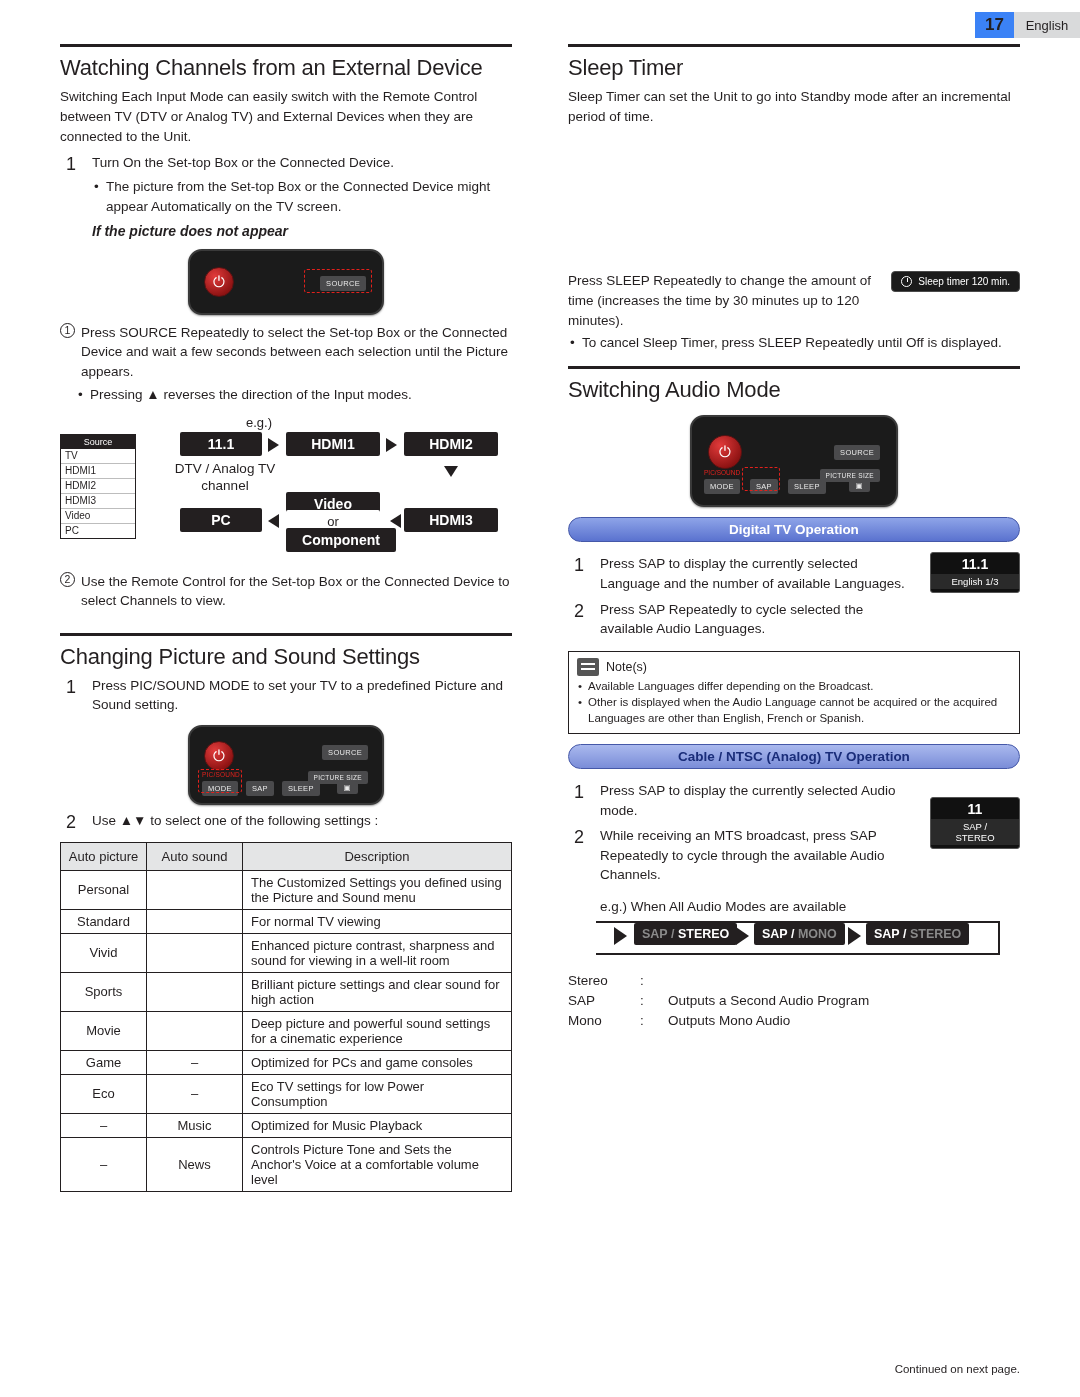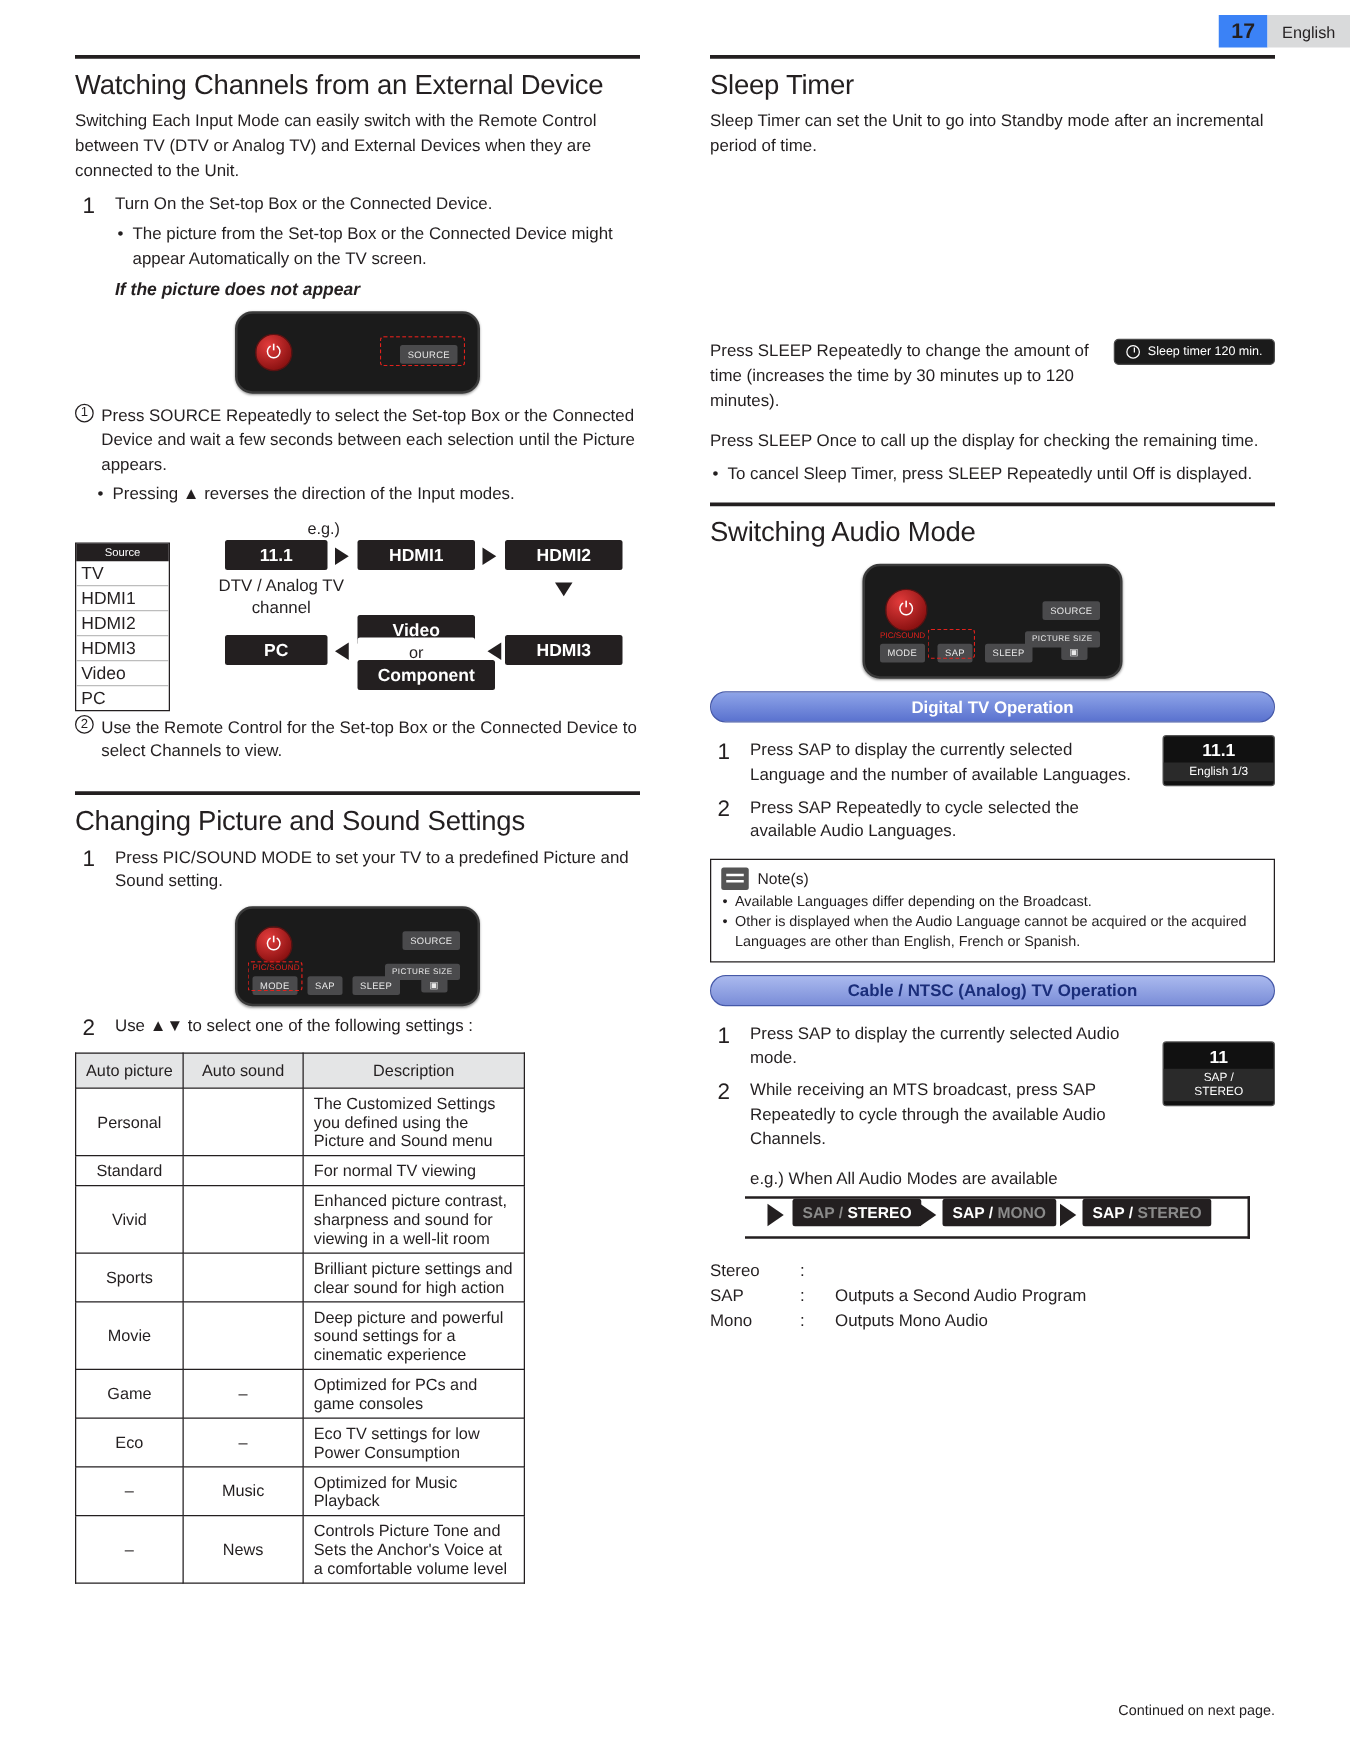--- a/index.html
+++ b/index.html
@@ -82,26 +82,26 @@
   .arrow-r, .arrow-l, .arrow-d {
     position:absolute; width:0; height:0;
   }
   .arrow-r { border-top:7px solid transparent; border-bottom:7px solid transparent; border-left:11px solid #231f20; }
   .arrow-l { border-top:7px solid transparent; border-bottom:7px solid transparent; border-right:11px solid #231f20; }
   .arrow-d { border-left:7px solid transparent; border-right:7px solid transparent; border-top:11px solid #231f20; }
   .srcpanel {
     position:absolute; left:0; top:2px; width:76px; border:1px solid #231f20; background:#fff;
   }
   .srcpanel .hd { background:#231f20; color:#fff; font-size:9px; text-align:center; padding:2px 0; }
-  .srcpanel .it { font-size:14px; padding:1.5px 4px; border-bottom:1px solid #bdbdbd; }
+  .srcpanel .it { font-size:10px; padding:1.5px 4px; border-bottom:1px solid #bdbdbd; }
   .srcpanel .it:last-child { border-bottom:none; }
   .flowtxt { position:absolute; font-size:13.5px; text-align:center; line-height:1.3; }
 
   
-  table.settings { border-collapse:collapse; width:360px; margin-top:8px; font-size:13px; }
+  table.settings { border-collapse:collapse; width:452px; margin-top:8px; font-size:13px; }
   table.settings th, table.settings td { border:1px solid #231f20; padding:4px 8px; vertical-align:middle; }
   table.settings th { background:#e4e5e6; font-weight:normal; text-align:center; font-size:13px; padding:6px 4px; }
   table.settings td.c { text-align:center; }
   .col1 { width:86px; } .col2 { width:96px; }
 
   
   .sleepdisp {
     display:inline-flex; align-items:center; gap:6px;
     background:#1b1b1b; color:#fff; border-radius:4px; padding:4px 9px; font-size:10px;
     border:1px solid #4a4a4a;
@@ -321,21 +321,20 @@
     <div style="height:138px;"></div>
 
     <div style="display:flex; align-items:flex-start; gap:10px;">
       <p class="body" style="flex:1; margin:0;">Press SLEEP Repeatedly to change the amount of time (increases the time by 30 minutes up to 120 minutes).</p>
       <div class="sleepdisp">
         <span class="ic"></span>
         <span>Sleep timer   120 min.</span>
       </div>
     </div>
 
-    <p class="body" style="margin-top:12px;">Press SLEEP Once to call up the display for checking the remaining time.</p>
     <ul class="bul">
       <li>To cancel Sleep Timer, press SLEEP Repeatedly until Off is displayed.</li>
     </ul>
 
     <h2 class="sec" style="margin-top:14px;">Switching Audio Mode</h2>
 
     <div class="remote remote3" style="margin:12px auto 4px auto; width:208px; height:92px;">
       <div class="pwr" style="left:16px; top:18px; width:34px; height:34px;"></div>
       <div class="btn-lbl" style="right:16px; top:28px;">SOURCE</div>
       <div style="position:absolute; left:12px; top:52px; color:#e2211c; font-size:6.5px;">PIC/SOUND</div>

